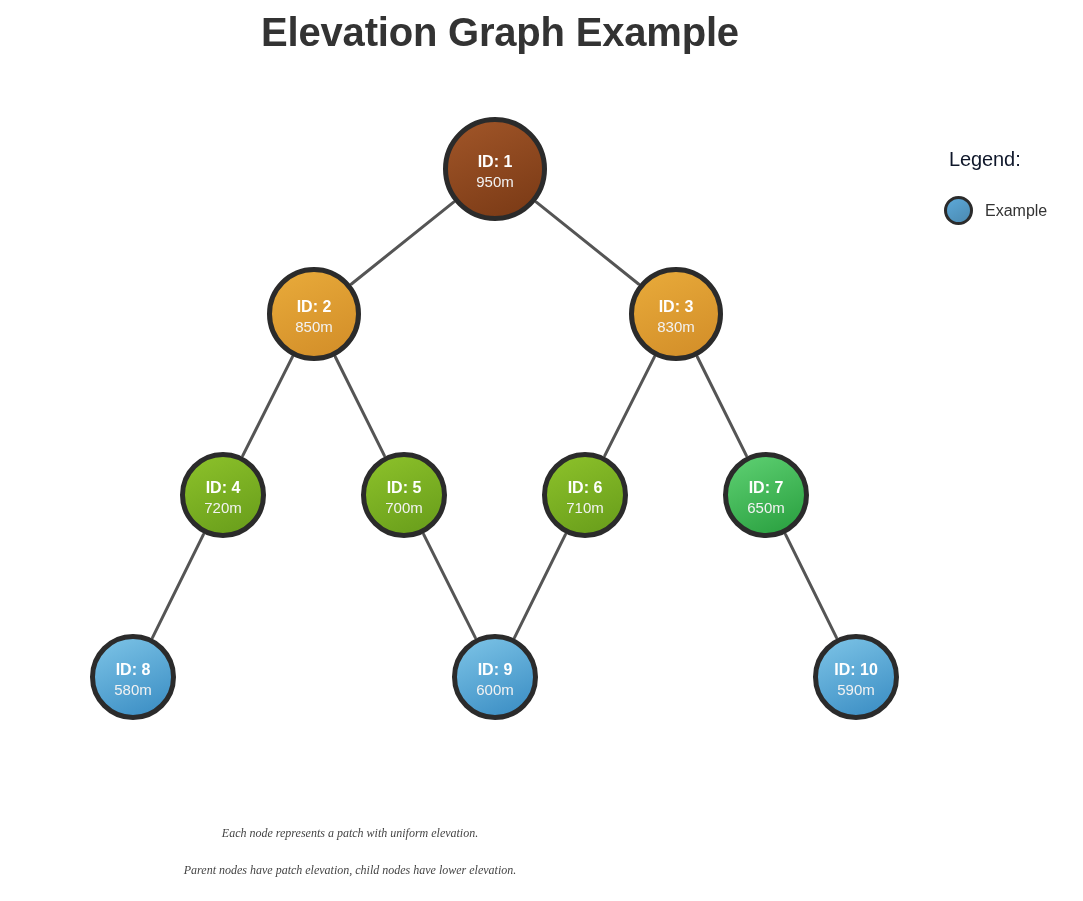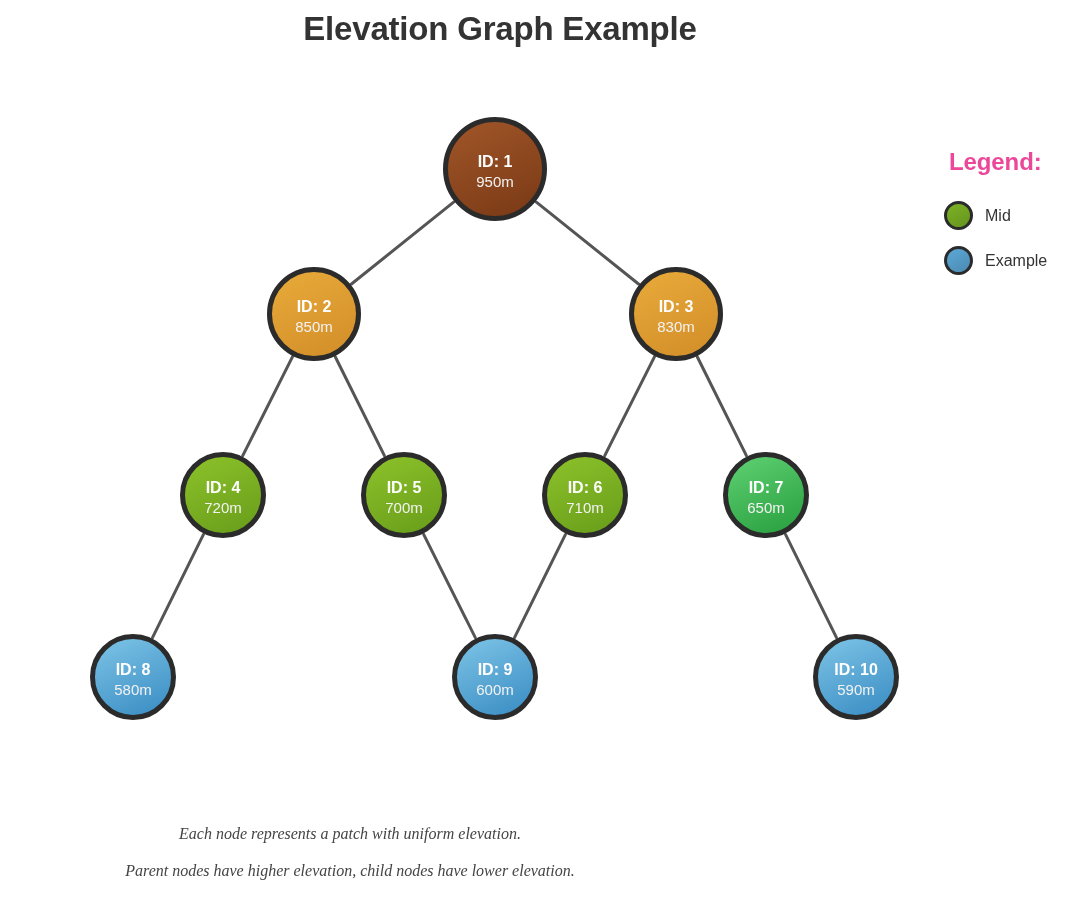--- a/index.html
+++ b/index.html
@@ -15,21 +15,21 @@
     font-family: "Liberation Sans", sans-serif;
     -webkit-font-smoothing: antialiased;
   }
 
   #page-title {
     position: absolute;
     top: 10px;
     left: 0;
     width: 1000px;
     text-align: center;
-    font-size: 33px;
+    font-size: 40px;
     font-weight: bold;
     color: #333333;
     letter-spacing: -0.2px;
   }
 
   #graph-canvas {
     position: absolute;
     top: 0;
     left: 0;
     width: 1083px;
@@ -54,23 +54,23 @@
   }
 
   
   #legend {
     position: absolute;
     left: 944px;
     top: 148px;
     width: 136px;
   }
   #legend-title {
-    font-size: 24px;
-    font-weight: bold;
-    color: #ec4899;
+    font-size: 20px;
+    font-weight: normal;
+    color: #0f172a;
     margin: 0 0 17px 5px;
     letter-spacing: -0.1px;
   }
   .legend-row {
     display: flex;
     align-items: center;
     height: 45px;
   }
   .legend-swatch {
     width: 23px;
@@ -89,21 +89,21 @@
 
   
   #caption {
     position: absolute;
     left: 0;
     top: 815px;
     width: 700px;
     text-align: center;
     font-family: "Liberation Serif", serif;
     font-style: italic;
-    font-size: 16px;
+    font-size: 12px;
     color: #444444;
     line-height: 37px;
   }
   #caption .caption-line { display: block; }
 </style>
 </head>
 <body>
 
 <div id="page-title">Elevation Graph Example</div>
 
@@ -213,26 +213,22 @@
         <text class="node-id-text" x="856" y="675">ID: 10</text>
         <text class="node-elev-text" x="856" y="695">590m</text>
       </g>
     </g>
 </svg>
 
 <div id="legend">
   <div id="legend-title">Legend:</div>
   <div id="legend-items">
       <div class="legend-row">
-        <span class="legend-swatch" style="background: linear-gradient(150deg, rgb(124, 179, 36) 0%, rgb(102, 147, 30) 100%);"></span>
-        <span class="legend-label">Mid</span>
-      </div>
-      <div class="legend-row">
         <span class="legend-swatch" style="background: linear-gradient(150deg, rgb(92, 168, 216) 0%, rgb(75, 138, 177) 100%);"></span>
         <span class="legend-label">Example</span>
       </div>
     </div>
 </div>
 
 <div id="caption">
   <span class="caption-line">Each node represents a patch with uniform elevation.</span>
-  <span class="caption-line">Parent nodes have higher elevation, child nodes have lower elevation.</span>
+  <span class="caption-line">Parent nodes have patch elevation, child nodes have lower elevation.</span>
 </div>
 
 </body></html>

